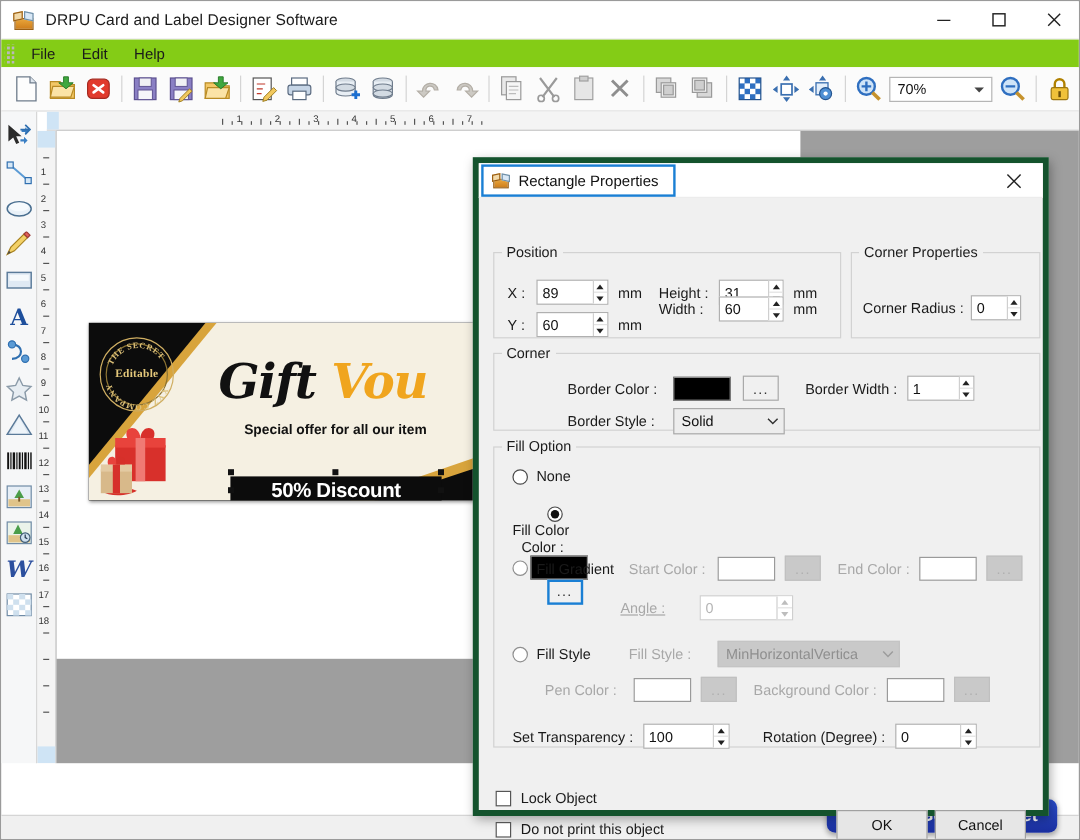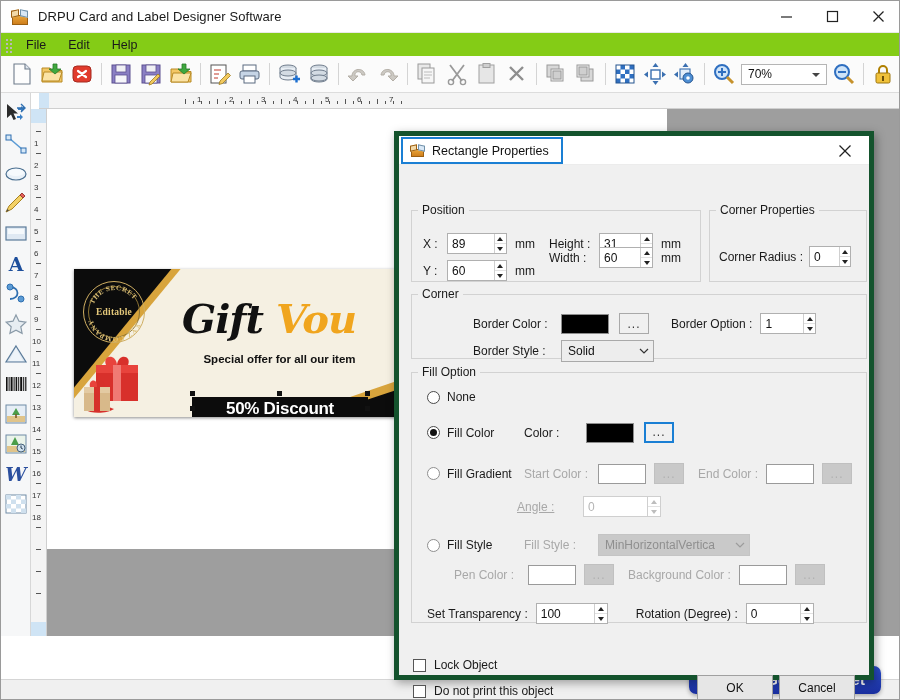--- a/index.html
+++ b/index.html
@@ -900,21 +900,21 @@
       </div>
 
       <fieldset class="grp" style="left:12px;top:122px;width:456px;height:72px;">
         <legend>Corner</legend>
       </fieldset>
 
       <div class="row" style="left:74px;top:148px;">
         <span class="lbl" style="width:88px;">Border Color :</span>
         <span class="swatch" style="width:48px;"></span>
         <span class="dotbtn" style="margin-left:10px;">...</span>
-        <span class="lbl" style="margin-left:22px;">Border Option :</span>
+        <span class="lbl" style="margin-left:22px;">Border Width :</span>
         <span class="spin" style="width:56px;margin-left:8px;">
           <span class="val">1</span>
           <span class="btns">
             <div>
                 <i class="arrow-u"></i>
               </div>
             <div>
                 <i class="arrow-d"></i>
               </div>
           </span>
@@ -935,21 +935,21 @@
 
       <fieldset class="grp" style="left:12px;top:200px;width:456px;height:258px;">
         <legend>Fill Option</legend>
       </fieldset>
 
       <div class="row" style="left:28px;top:225px;">
         <span class="radio"></span>
         <span class="lbl">None</span>
       </div>
 
-      <div class="row" style="left:28px;top:257px;">
+      <div class="row" style="left:28px;top:257px;flex-direction:column;">
         <span class="radio on"></span>
         <span class="lbl" style="width:77px;">Fill Color</span>
         <span class="lbl" style="width:62px;">Color :</span>
         <span class="swatch" style="width:48px;"></span>
         <span class="dotbtn focus" style="margin-left:10px;">...</span>
       </div>
 
       <div class="row" style="left:28px;top:298px;">
         <span class="radio dim"></span>
         <span class="lbl" style="width:77px;">Fill Gradient</span>

